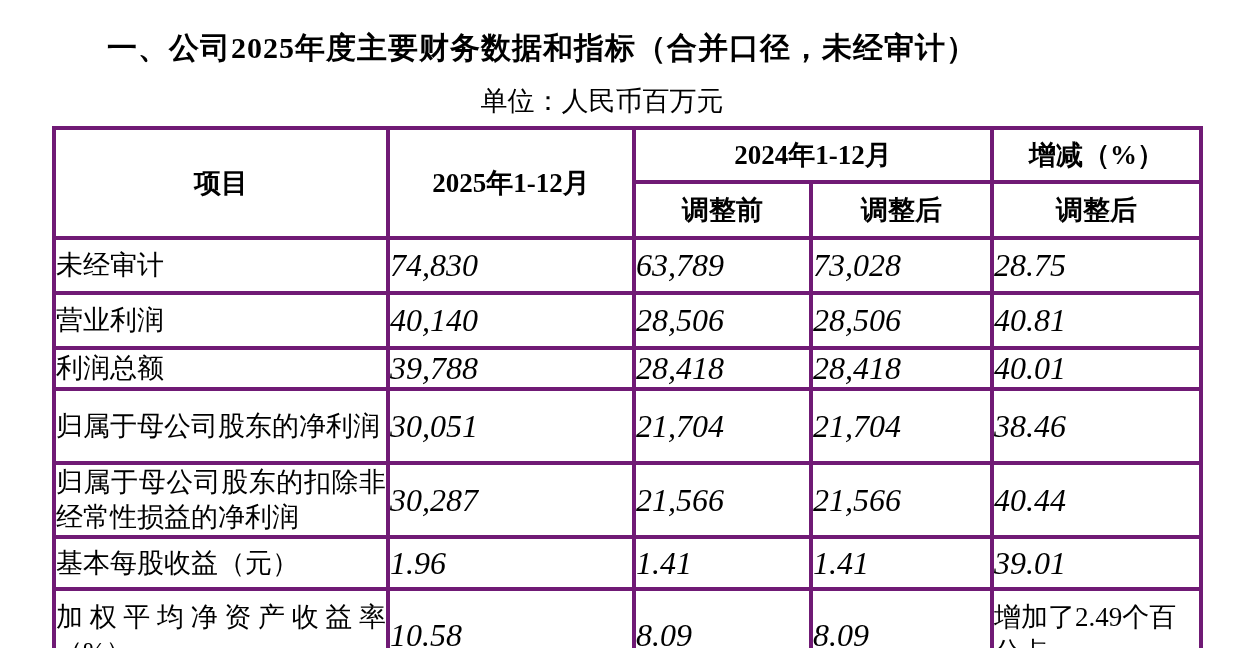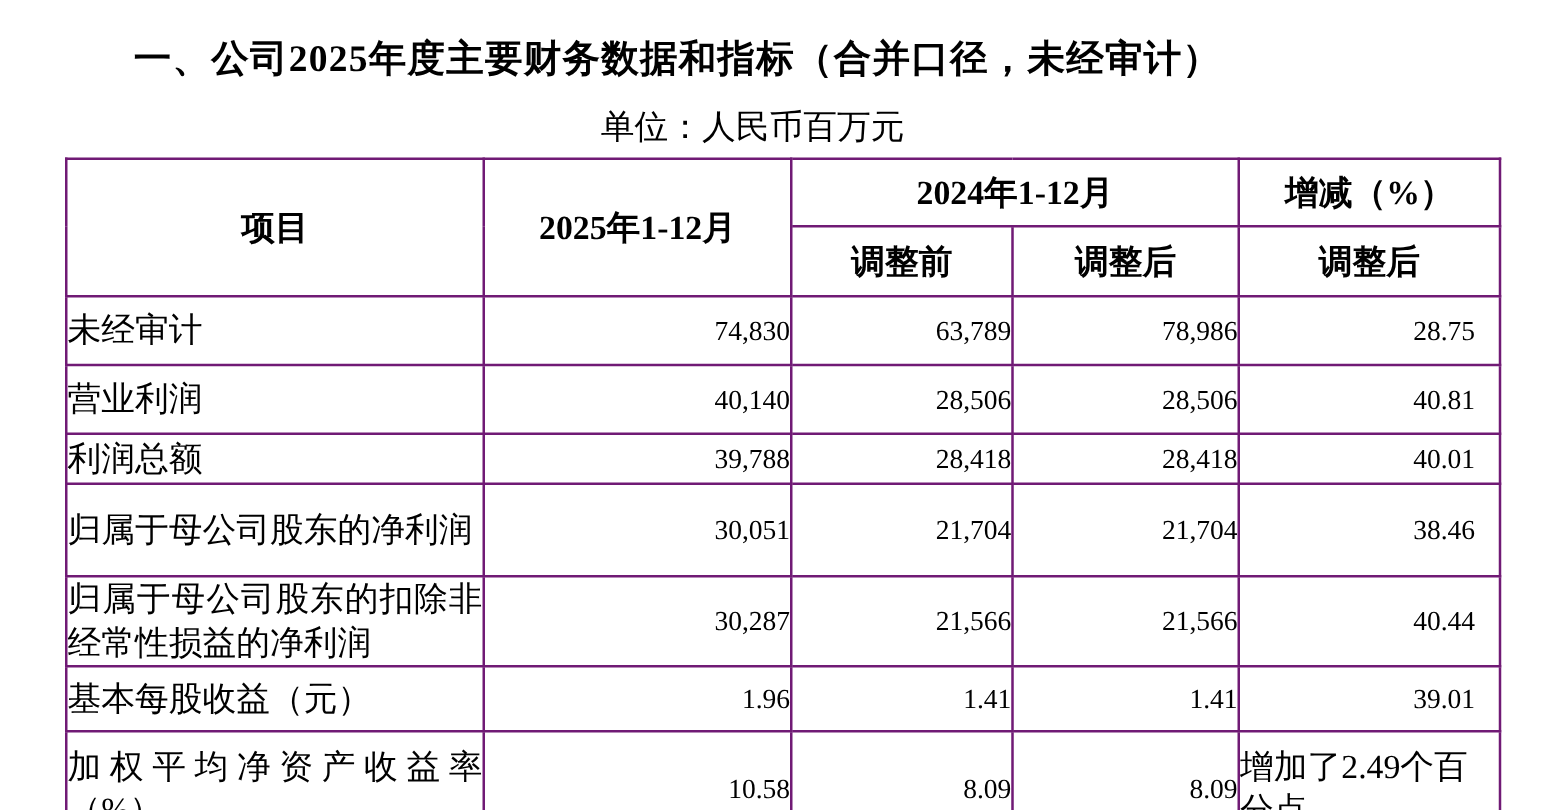--- a/index.html
+++ b/index.html
@@ -26,40 +26,41 @@
     line-height: 34px;
   }
   table.fin-table {
     margin-left: 52px;
     border-collapse: collapse;
     table-layout: fixed;
     width: 1147px;
     font-size: 27px;
   }
   table.fin-table td, table.fin-table th {
-    border: 2px solid #701a75;
+    border: 4px solid #701a75;
     vertical-align: middle;
     padding: 0;
     overflow: hidden;
   }
   th.hdr {
     font-weight: bold;
     text-align: center;
     font-size: 27px;
   }
   td.label-cell {
     text-align: justify;
     text-justify: inter-ideograph;
     padding: 3px 8px 3px 9px;
     line-height: 35px;
   }
   td.num-cell {
-    text-align: right;
+    text-align: left;
     padding-right: 14px;
-    font-size: 22px;
+    font-size: 32px;
+    font-style: italic;
   }
   td.num-cell.last-col { padding-right: 19px; }
   td.change-text-cell {
     text-align: left;
     padding: 3px 6px 3px 12px;
     line-height: 35px;
   }
 </style>
 </head>
 <body>
@@ -88,21 +89,21 @@
       <tr style="height:56px">
         <th class="hdr">调整前</th>
         <th class="hdr">调整后</th>
         <th class="hdr">调整后</th>
       </tr>
 
       <tr style="height:55px">
         <td class="label-cell">未经审计</td>
         <td class="num-cell">74,830</td>
         <td class="num-cell">63,789</td>
-        <td class="num-cell">78,986</td>
+        <td class="num-cell">73,028</td>
         <td class="num-cell last-col">28.75</td>
       </tr>
 
       <tr style="height:55px">
         <td class="label-cell">营业利润</td>
         <td class="num-cell">40,140</td>
         <td class="num-cell">28,506</td>
         <td class="num-cell">28,506</td>
         <td class="num-cell last-col">40.81</td>
       </tr>

